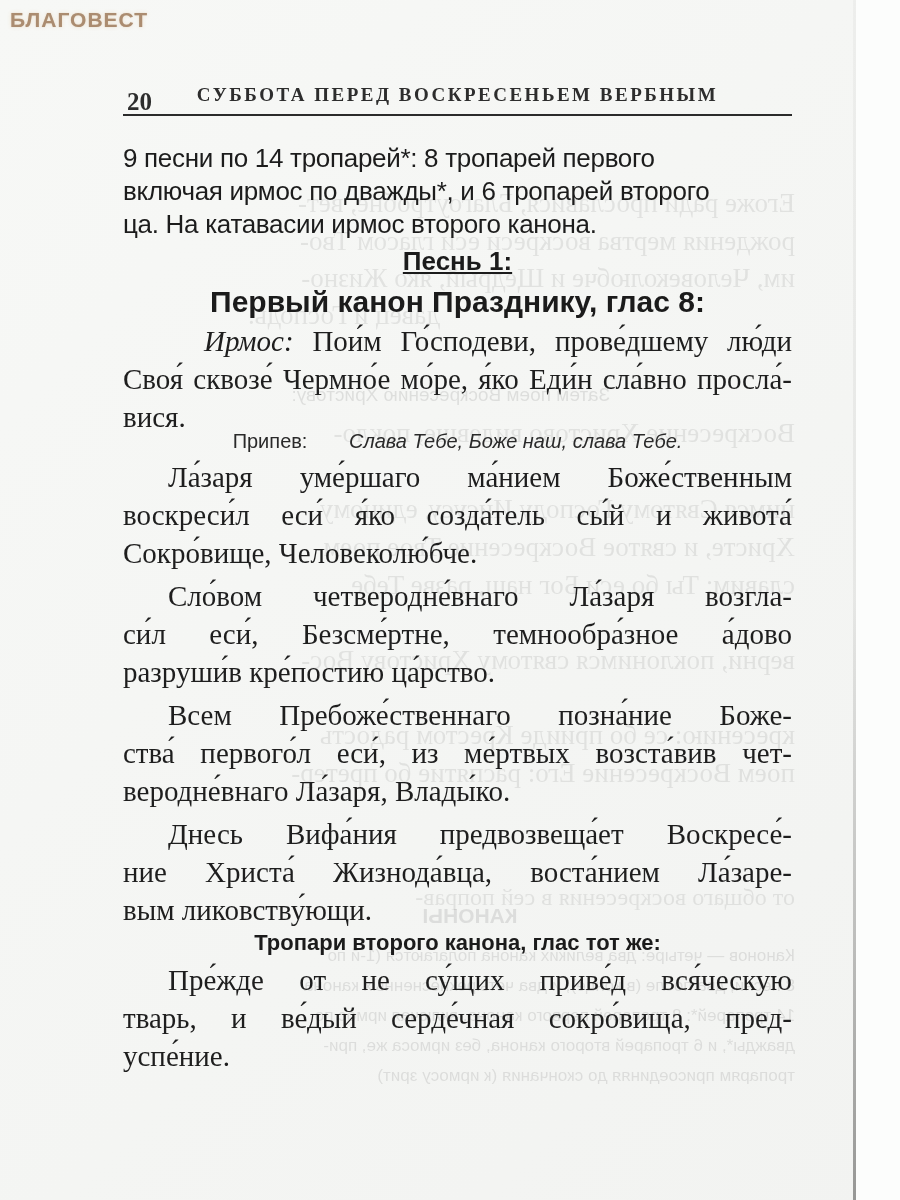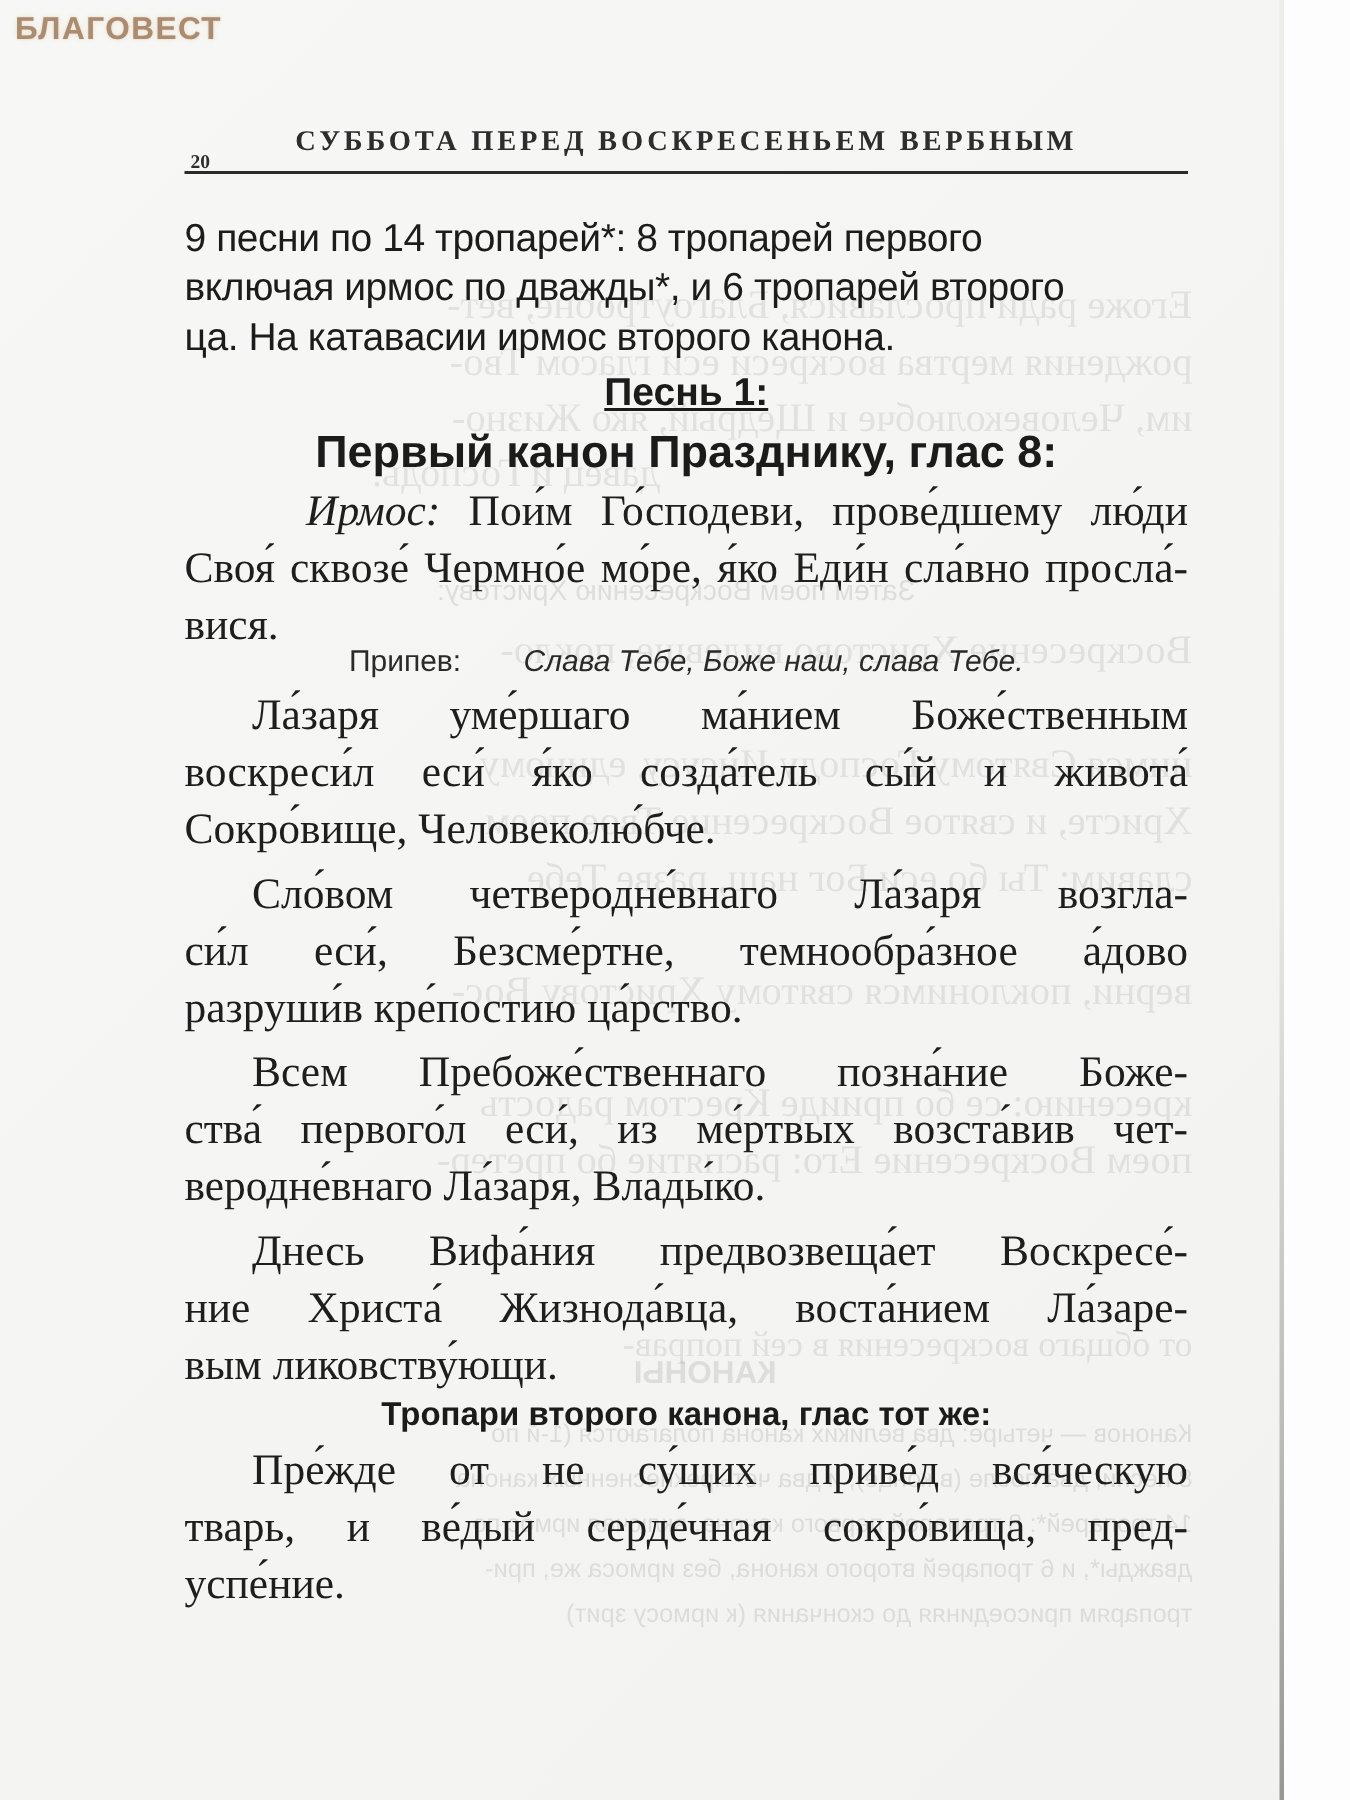--- a/index.html
+++ b/index.html
@@ -25,21 +25,21 @@
   .ghost-line{
     position:absolute;transform:scaleX(-1);color:#6e6e6e;opacity:0.14;
     font-family:"Liberation Serif",serif;white-space:nowrap;overflow:hidden;
     filter:blur(0.4px);
   }
   .ghost-line.sans{font-family:"Liberation Sans",sans-serif;opacity:0.17;}
   .ghost-line.bold{font-weight:bold;}
   
   .content{position:absolute;left:123px;top:84px;width:669px;z-index:2;}
   .header-row{position:relative;height:26px;}
-  .pageno{position:absolute;left:4px;top:16px;font-size:13px;font-weight:bold;color:#2d2d2d;}
+  .pageno{position:absolute;left:4px;top:4px;font-size:25px;font-weight:bold;color:#2d2d2d;}
   .htitle{text-align:center;font-size:19px;font-weight:bold;letter-spacing:2.5px;color:#2d2d2d;}
   .rule{height:2px;background:#2b2b2b;margin-top:4px;}
   .rubric{margin-top:26px;font-family:Liberation Sans, sans-serif;
     font-size:26px;letter-spacing:-0.3px;color:#1c1c1c;}
   .rln{height:33px;line-height:33px;overflow:hidden;}
   .h-song{margin-top:6px;text-align:center;font-family:"Liberation Sans",sans-serif;
     font-weight:bold;font-size:26px;line-height:28px;color:#1b1b1b;text-decoration:underline;}
   .h-canon{margin-top:14px;text-align:center;font-family:"Liberation Sans",sans-serif;
     font-weight:bold;font-size:30px;line-height:26px;color:#1b1b1b;}
   .h-canon2{margin-top:1px;text-align:center;font-family:"Liberation Sans",sans-serif;

